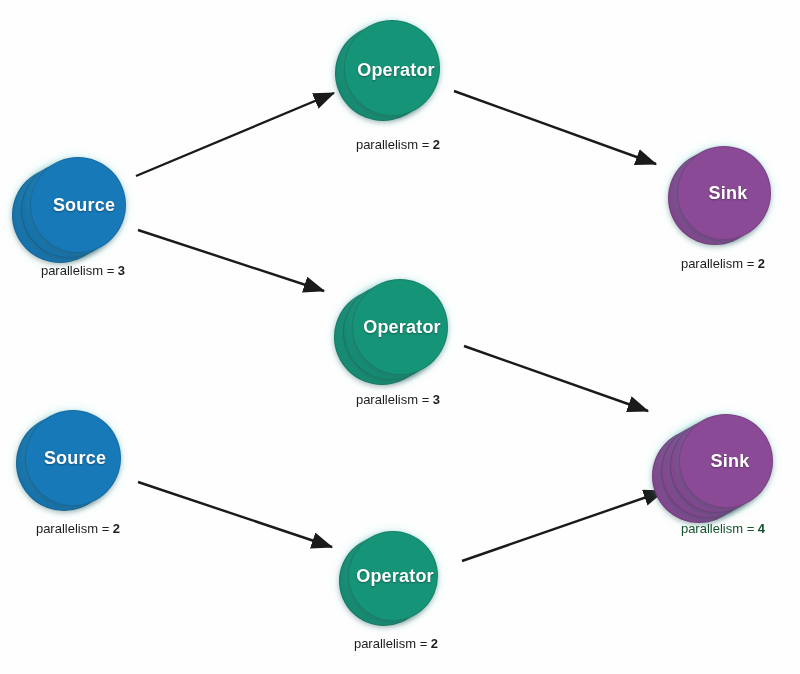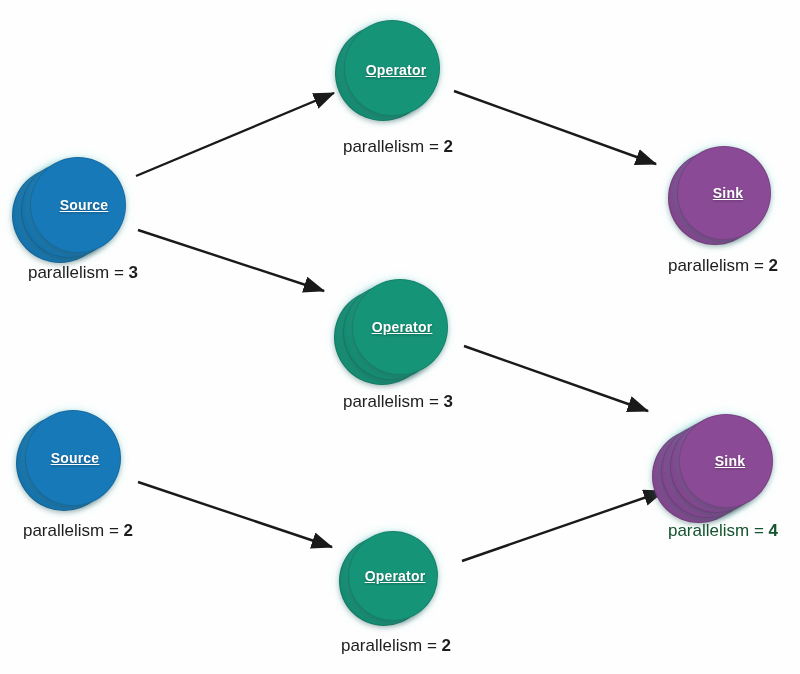--- a/index.html
+++ b/index.html
@@ -36,30 +36,29 @@
   .disc.back {
     filter: brightness(0.93);
   }
   .node-label {
     position: absolute;
     left: 0;
     top: 0;
     transform: translate(-50%, -50%);
     color: #ffffff;
     font-weight: bold;
-    font-size: 14px;
+    font-size: 18px;
     letter-spacing: 0.2px;
     text-shadow: 0 1px 2px rgba(0,0,0,0.35);
     white-space: nowrap;
     pointer-events: none;
-    text-decoration: underline;
   }
   .par-label {
     position: absolute;
-    font-size: 17px;
+    font-size: 13px;
     color: #1d1d1d;
     white-space: nowrap;
     transform: translate(-50%, 0);
   }
   .par-label .num {
     font-weight: bold;
   }
 </style>
 </head>
 <body>

